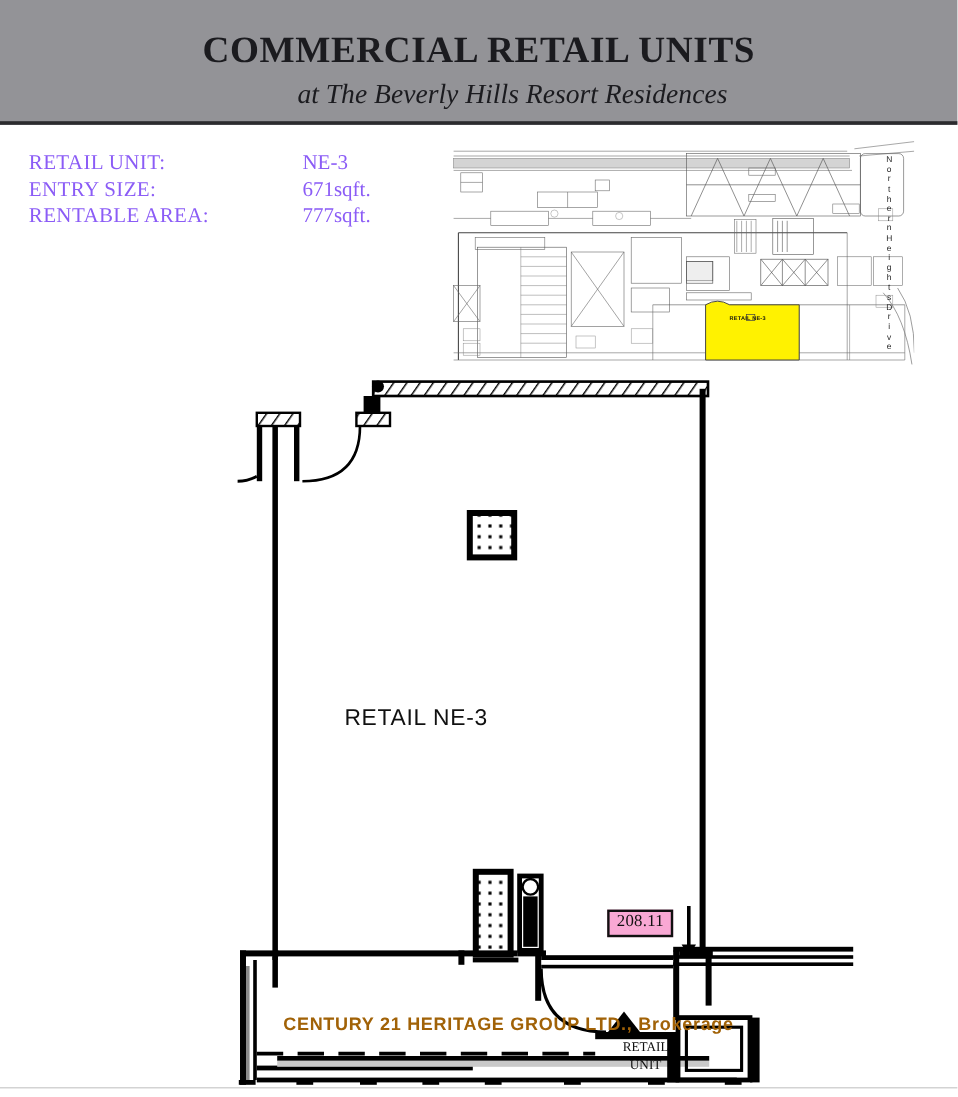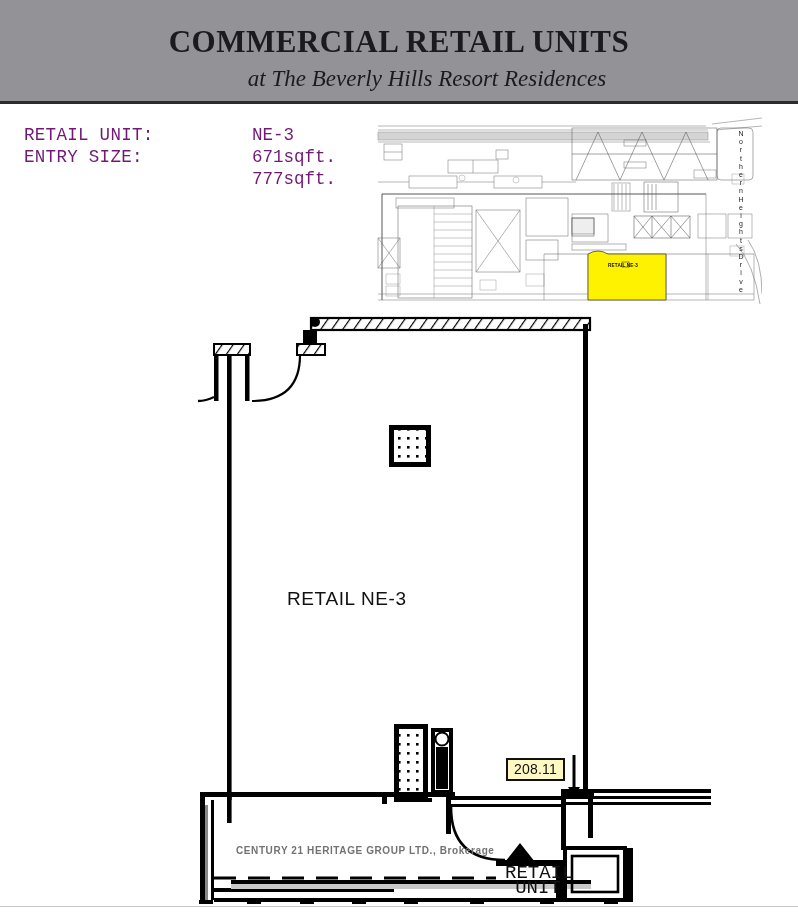--- a/index.html
+++ b/index.html
@@ -11,21 +11,21 @@
           background:#939397;border-bottom:3px solid #2b2b2e;box-sizing:border-box;}
   #header-title{position:absolute;left:0;top:24px;width:798px;text-align:center;
           font-family:"Liberation Serif",serif;font-weight:bold;font-size:31px;
           letter-spacing:.5px;color:#1b1b1f;}
   #header-sub{position:absolute;left:0;top:66px;width:798px;text-align:center;
           font-family:"Liberation Serif",serif;font-style:italic;font-size:23px;
           color:#1b1b1f;margin-left:28px;}
 
   
   #info{position:absolute;left:24px;top:124px;width:340px;
-        font-family:Liberation Mono, monospace;font-size:17.5px;color:#701a75;}
+        font-family:Liberation Serif, serif;font-size:17.5px;color:#8b5cf6;}
   .info-row{position:relative;height:22px;line-height:22px;white-space:nowrap;}
   .info-label{position:absolute;left:0;letter-spacing:.3px;}
   .info-value{position:absolute;left:228px;}
 
   
   #keyplan{position:absolute;left:376px;top:114px;width:386px;height:190px;
            background:#fff;overflow:hidden;}
   #keyplan svg{display:block;}
   #keyplan-label{position:absolute;left:608px;top:263px;font-size:4.6px;
            font-family:"Liberation Sans",sans-serif;font-weight:bold;color:#111;
@@ -36,30 +36,30 @@
   .kp-street span{display:block;}
 
   
   #plan{position:absolute;left:0;top:300px;width:798px;height:614px;}
   #plan svg{display:block;}
 
   #plan-label{position:absolute;left:287px;top:588px;
            font-family:"Liberation Sans",sans-serif;font-size:19px;color:#111;
            letter-spacing:.6px;}
   #dim-box{position:absolute;left:506px;top:758px;padding:1px 6px 2px 6px;
-           border:2px solid #111;background:#fef9c3;
-           font-family:Liberation Sans, sans-serif;font-size:14px;color:#111;
+           border:2px solid #111;background:#f9a8d4;
+           font-family:Liberation Serif, serif;font-size:14px;color:#111;
            letter-spacing:.2px;}
   #entry-label{position:absolute;left:505px;top:866px;width:66px;text-align:center;
-           font-family:Liberation Mono, monospace;font-size:19px;color:#111;
+           font-family:Liberation Serif, serif;font-size:11px;color:#111;
            line-height:14.5px;}
   #entry-label span{display:block;}
   #watermark{position:absolute;left:236px;top:845px;width:420px;
-           font-family:"Liberation Sans",sans-serif;font-size:10px;
-           font-weight:bold;color:#737373;letter-spacing:.6px;white-space:nowrap;}
+           font-family:"Liberation Sans",sans-serif;font-size:15px;
+           font-weight:bold;color:#a16207;letter-spacing:.6px;white-space:nowrap;}
   #bottom-rule{position:absolute;left:0;top:906px;width:798px;height:1px;
            background:#c9c9c9;}
 </style>
 </head>
 <body>
 
 <div id="header">
   <div id="header-title">COMMERCIAL RETAIL UNITS</div>
   <div id="header-sub">at The Beverly Hills Resort Residences</div>
 </div>
@@ -67,20 +67,21 @@
 <div id="info">
   <div class="info-row">
     <span class="info-label">RETAIL UNIT:</span>
     <span class="info-value">NE-3</span>
   </div>
   <div class="info-row">
     <span class="info-label">ENTRY SIZE:</span>
     <span class="info-value">671sqft.</span>
   </div>
   <div class="info-row">
+    <span class="info-label">RENTABLE AREA:</span>
     <span class="info-value">777sqft.</span>
   </div>
 </div>
 
 <div id="keyplan">
   <svg width="386" height="190" viewBox="0 0 386 190">
     <g stroke="#6d6d6d" stroke-width="0.5" fill="none">
 
       <path d="M2 12 L330 12 M2 16 L332 16"></path>
       <rect x="2" y="18" width="330" height="8" fill="#d4d4d4" stroke="#8a8a8a"></rect>

